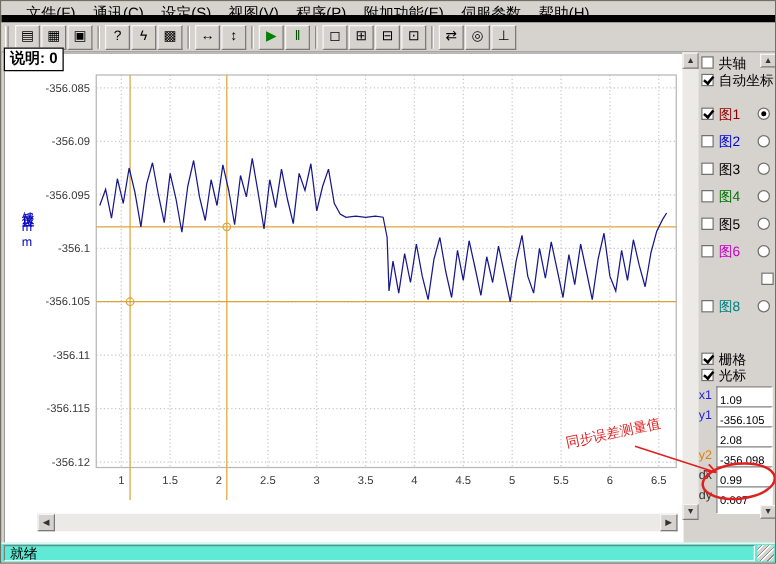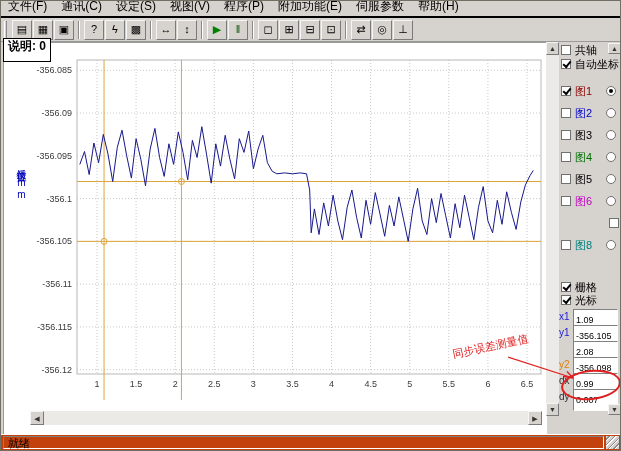--- a/index.html
+++ b/index.html
@@ -1,34 +1,34 @@
 <!DOCTYPE html>
 <html><head>
 <meta charset="utf-8">
 <style>
   *{box-sizing:border-box;margin:0;padding:0}
   body{margin:0;background:#9a9a9a}
   #app{position:relative;width:621px;height:451px;background:#d6d3ce;overflow:hidden;
        font-family:"Liberation Sans","DejaVu Sans",sans-serif;border:1px solid #716f64}
   
-  #menubar{position:absolute;left:0;top:0;right:0;height:17px;display:flex;align-items:flex-end;
-           padding-left:0;background:#d6d3ce;border-bottom:2px solid #000000}
+  #menubar{position:absolute;left:0;top:0;right:0;height:17px;display:flex;align-items:flex-start;
+           padding-left:13px;background:#d6d3ce;border-bottom:6px solid #000000}
   .menu-item{font-size:12px;padding:1px 7px;white-space:nowrap;color:#000}
   
   #toolbar{position:absolute;left:0;top:17px;right:0;height:24px;background:#d6d3ce;
            border-bottom:1px solid #9a9a9a;display:flex;align-items:center;gap:1px;padding-left:3px}
   .tb-grip{width:3px;height:18px;border-left:1px solid #fff;border-right:1px solid #8a8a8a;margin-right:4px}
   .tb-btn{width:20px;height:20px;display:flex;align-items:center;justify-content:center;
           background:#d6d3ce;border:1px solid;border-color:#f5f5f5 #7a7a7a #7a7a7a #f5f5f5;
           font-size:11px;line-height:1;padding:0;cursor:default}
   .tb-glyph{pointer-events:none}
   .tb-sep{width:2px;height:18px;border-left:1px solid #8a8a8a;border-right:1px solid #fff;margin:0 3px}
   
   #note-box{position:absolute;left:2px;top:37px;z-index:6;background:#fff;border:1px solid #000;
-            font-size:12px;font-weight:bold;height:24px;line-height:15px;padding:0 4px}
+            font-size:12px;font-weight:bold;height:19px;line-height:15px;padding:0 4px}
   
   #chart-panel{position:absolute;left:2px;top:41px;width:543px;height:394px;background:#fff;
                border:1px solid #9a9a9a}
   #plot-svg{position:absolute;left:0;top:0}
   #plot-svg text{font-family:"Liberation Sans","DejaVu Sans",sans-serif;font-size:9px;fill:#3a3a3a}
   #ylabel{position:absolute;left:10px;top:118px;writing-mode:vertical-lr;text-orientation:upright;
           color:#0000bb;font-size:10px;letter-spacing:1px}
   #xlabel{position:absolute;left:73px;top:352px;width:464px;text-align:center;font-size:10px;color:#222}
   
   .sb-btn{position:absolute;background:#d6d3ce;border:1px solid;border-color:#f5f5f5 #7a7a7a #7a7a7a #f5f5f5;
@@ -54,21 +54,21 @@
   .finput{position:absolute;left:14px;top:0;width:45px;height:22px;font-size:9px;padding:0 2px;
           background:#fff;border:1px solid;border-color:#808080 #fff #fff #808080;
           font-family:"Liberation Sans","DejaVu Sans",sans-serif}
   
   #red-note{position:absolute;left:451px;top:338px;color:#e02020;font-size:11px;white-space:nowrap;
             transform:rotate(-12deg);z-index:30}
   #red-ellipse{position:absolute;left:560px;top:369px;width:60px;height:30px;border:2px solid #e02020;
                border-radius:50%;transform:rotate(-6deg);z-index:30;pointer-events:none}
   #anno-svg{position:absolute;left:0;top:0;z-index:29;pointer-events:none}
   
-  #statusbar{position:absolute;left:0;bottom:0;right:0;height:16px;background:#c2410c;border-top:1px solid #fff}
+  #statusbar{position:absolute;left:0;bottom:0;right:0;height:16px;background:#5eead4;border-top:1px solid #fff}
   #status-inner{position:absolute;left:2px;top:1px;right:16px;height:13px;border:1px solid;
                 border-color:#808080 #fff #fff #808080;font-size:11px;line-height:12px;padding-left:4px}
   #grip{position:absolute;right:1px;bottom:1px;width:13px;height:13px;
         background:repeating-linear-gradient(135deg,#d6d3ce 0 2px,#8a8a8a 2px 3px,#fff 3px 4px)}
 </style>
 </head>
 <body>
 
 <div id="app">
 

